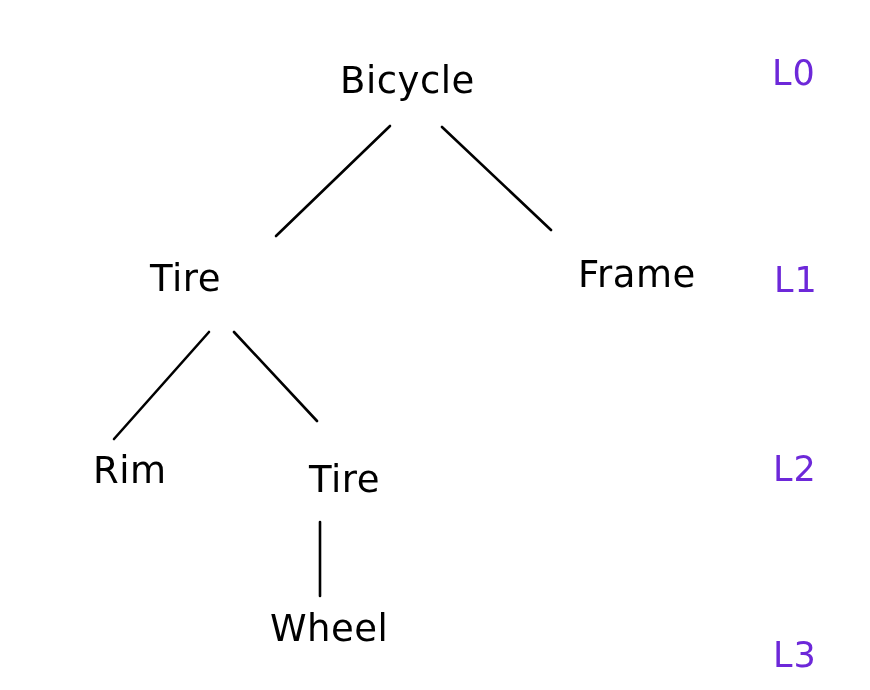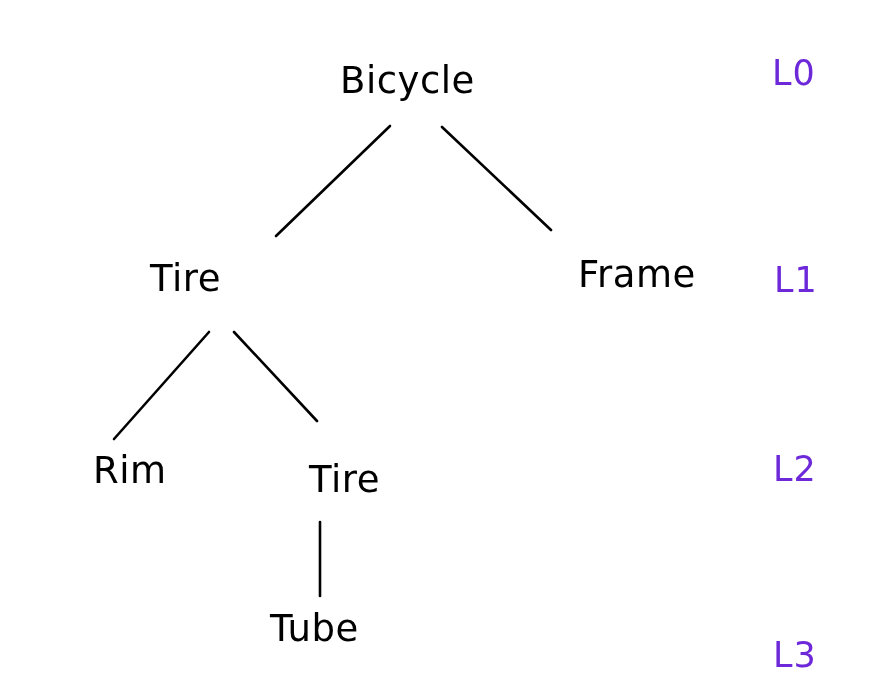--- a/index.html
+++ b/index.html
@@ -62,21 +62,21 @@
         <line x1="320" y1="522" x2="320" y2="596"></line>
       </g>
   </svg>
 
   <div id="nodes-group">
       <div class="node-label" style="left: 340px; top: 62px;">Bicycle</div>
       <div class="node-label" style="left: 150px; top: 260px;">Tire</div>
       <div class="node-label" style="left: 578px; top: 256px;">Frame</div>
       <div class="node-label" style="left: 93px; top: 452px;">Rim</div>
       <div class="node-label" style="left: 289px; top: 461px; margin-left: 20px;">Tire</div>
-      <div class="node-label" style="left: 270px; top: 610px;">Tube</div>
+      <div class="node-label" style="left: 270px; top: 610px;">Wheel</div>
     </div>
   <div id="levels-group">
       <div class="level-label" style="left: 772px; top: 56px;">L0</div>
       <div class="level-label" style="left: 774px; top: 263px;">L1</div>
       <div class="level-label" style="left: 773px; top: 452px;">L2</div>
       <div class="level-label" style="left: 773px; top: 604px; margin-top: 34px;">L3</div>
     </div>
 
 </div>
 

